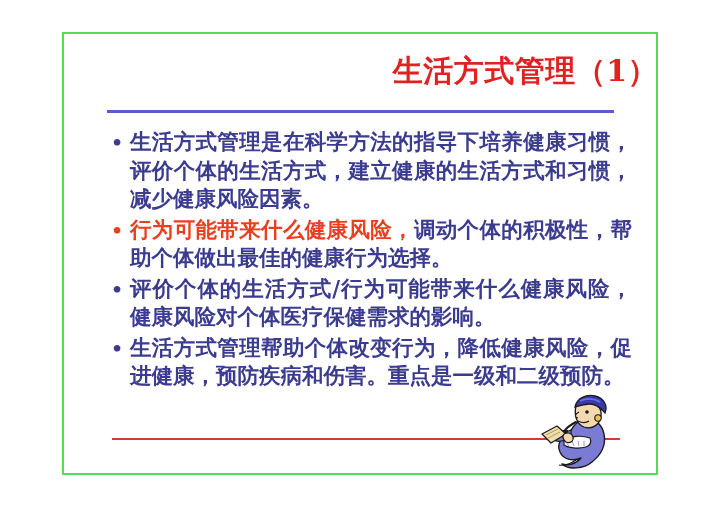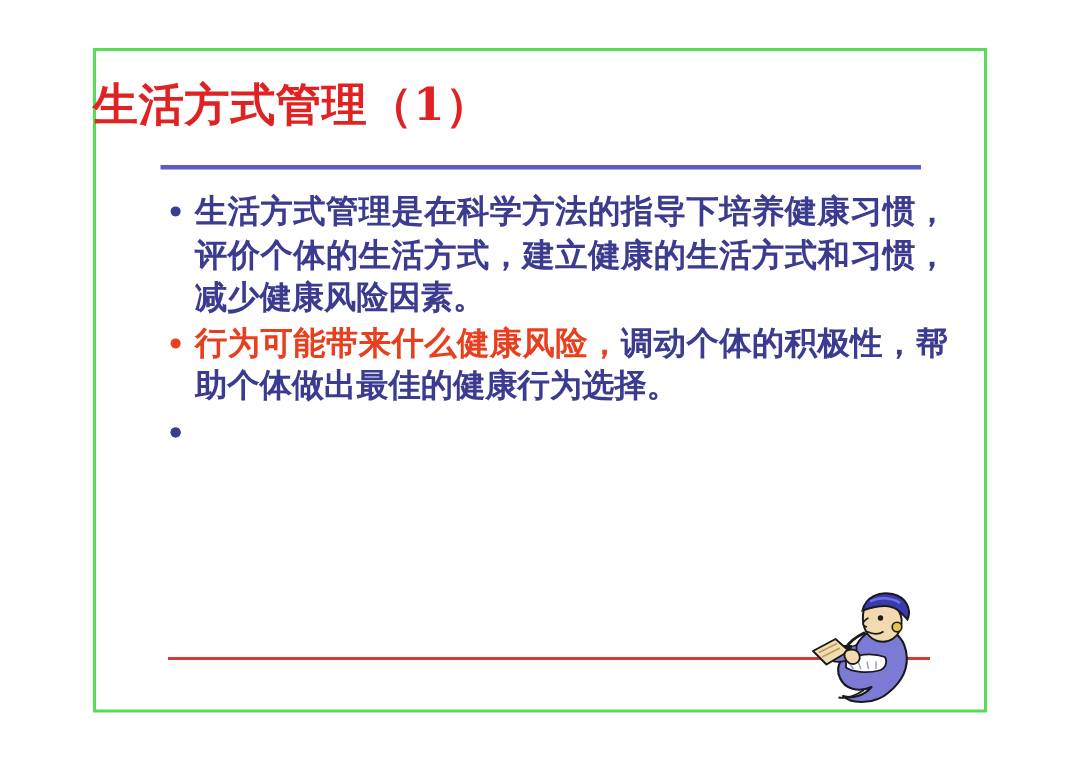--- a/index.html
+++ b/index.html
@@ -32,21 +32,21 @@
     box-sizing: border-box;
     background: transparent;
   }
 
   
   #slide-title {
     position: absolute;
     left: 62px;
     top: 52px;
     width: 596px;
-    text-align: left;
+    text-align: right;
     color: #e02322;
     font-family: "DejaVu Serif", "Liberation Serif", serif;
     font-weight: bold;
     font-size: 30px;
     line-height: 38px;
     letter-spacing: 0.5px;
     white-space: nowrap;
   }
 
   
@@ -136,24 +136,26 @@
       <span class="txt-blue">生活方式管理是在科学方法的指导下培养健康习惯，评价个体的生活方式，建立健康的生活方式和习惯，减少健康风险因素。</span>
     </div>
 
     <div class="bullet-row">
       <span class="bullet-dot accent">•</span>
       <span class="txt-red">行为可能带来什么健康风险，</span><span class="txt-blue">调动个体的积极性，帮助个体做出最佳的健康行为选择。</span>
     </div>
 
     <div class="bullet-row">
       <span class="bullet-dot">•</span>
+      <span class="txt-blue">评价个体的生活方式/行为可能带来什么健康风险，健康风险对个体医疗保健需求的影响。</span>
     </div>
 
     <div class="bullet-row">
       <span class="bullet-dot">•</span>
+      <span class="txt-blue">生活方式管理帮助个体改变行为，降低健康风险，促进健康，预防疾病和伤害。重点是一级和二级预防。</span>
     </div>
 
   </div>
 
   <div id="bottom-divider"></div>
 
   <div id="clipart-genie">
     <svg width="84" height="78" viewBox="0 0 84 78" xmlns="http://www.w3.org/2000/svg">
 
       <path d="M30 40 C22 44 16 52 20 60 C23 67 32 70 41 66 C36 72 28 74 22 72

